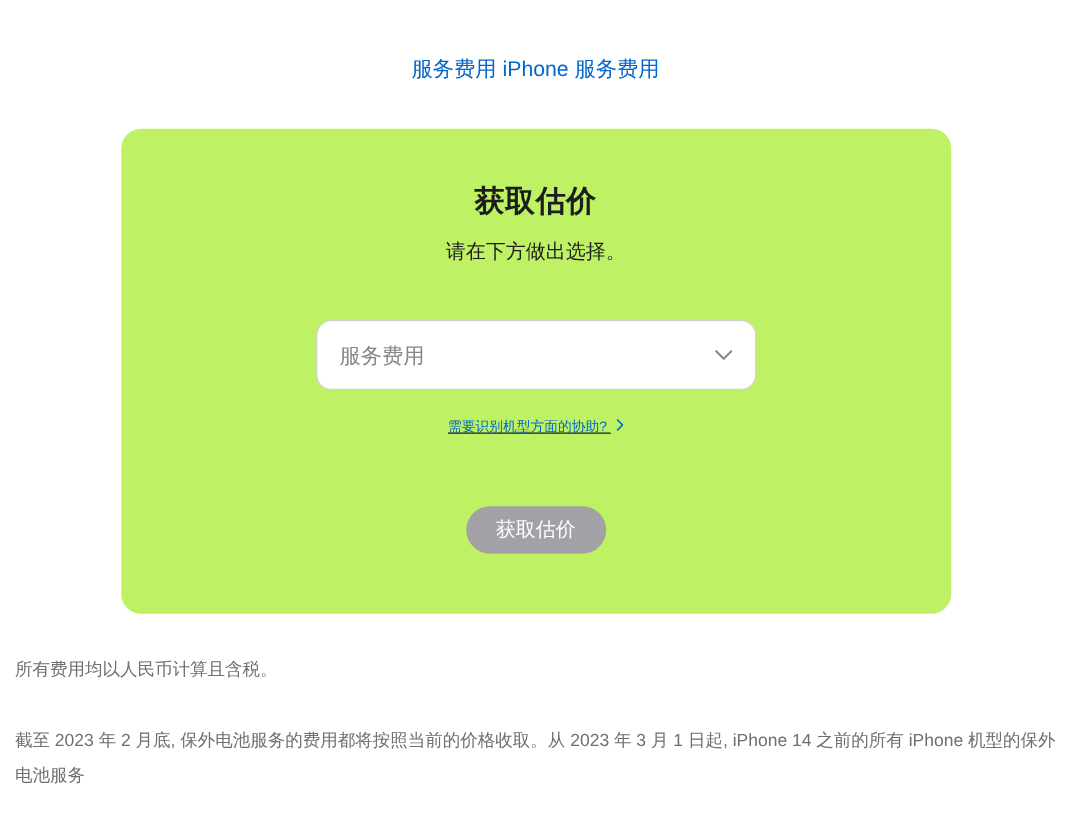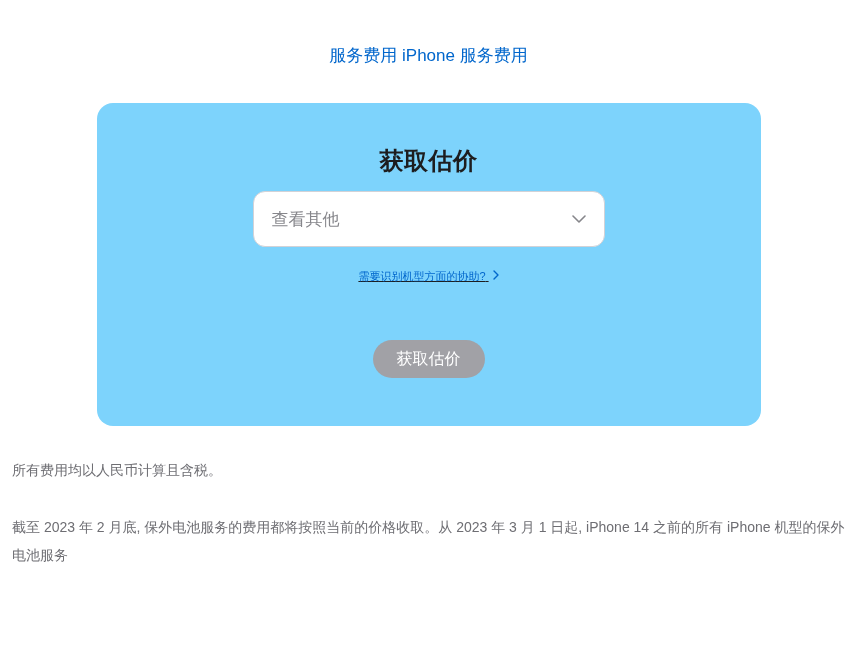--- a/index.html
+++ b/index.html
@@ -25,21 +25,21 @@
       font-size: 17px;
     }
     .top-link a {
       color: #0066cc;
       text-decoration: none;
       cursor: pointer;
     }
     .card {
       width: 664px;
       margin: 8px auto 30px auto;
-      background: #7dd3fc;
+      background: #bef264;
       border-radius: 16px;
       padding: 42px 40px 48px 40px;
       text-align: center;
     }
     .card h2 {
       font-size: 24px;
       font-weight: 600;
       letter-spacing: 0.5px;
       margin-bottom: 14px;
     }
@@ -119,24 +119,25 @@
 <body>
 
 <div class="container">
 
   <div class="top-link">
     <a>服务费用 iPhone 服务费用</a>
   </div>
 
   <div class="card">
     <h2>获取估价</h2>
+    <div class="subtitle">请在下方做出选择。</div>
 
     <div class="select-wrap">
       <div class="select-box">
-        <span>查看其他</span>
+        <span>服务费用</span>
         <span class="chevron">
           <svg viewBox="0 0 14 8" fill="none">
               <path d="M1 1l6 6 6-6" stroke="#86868b" stroke-width="1.6" stroke-linecap="round" stroke-linejoin="round"></path>
             </svg>
         </span>
       </div>
     </div>
 
 
     <div class="help-link">

